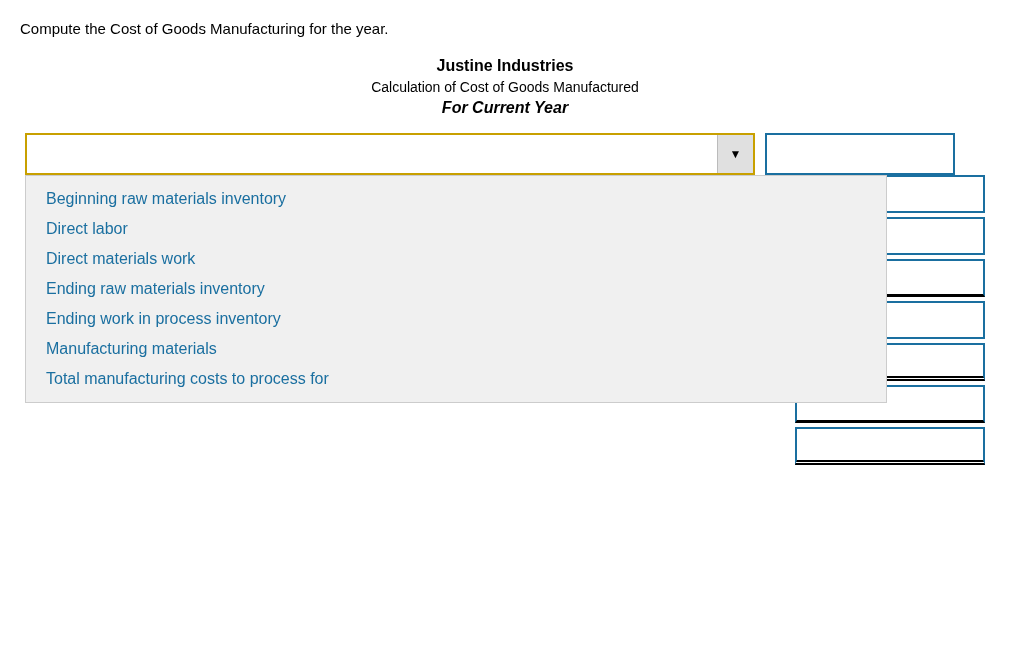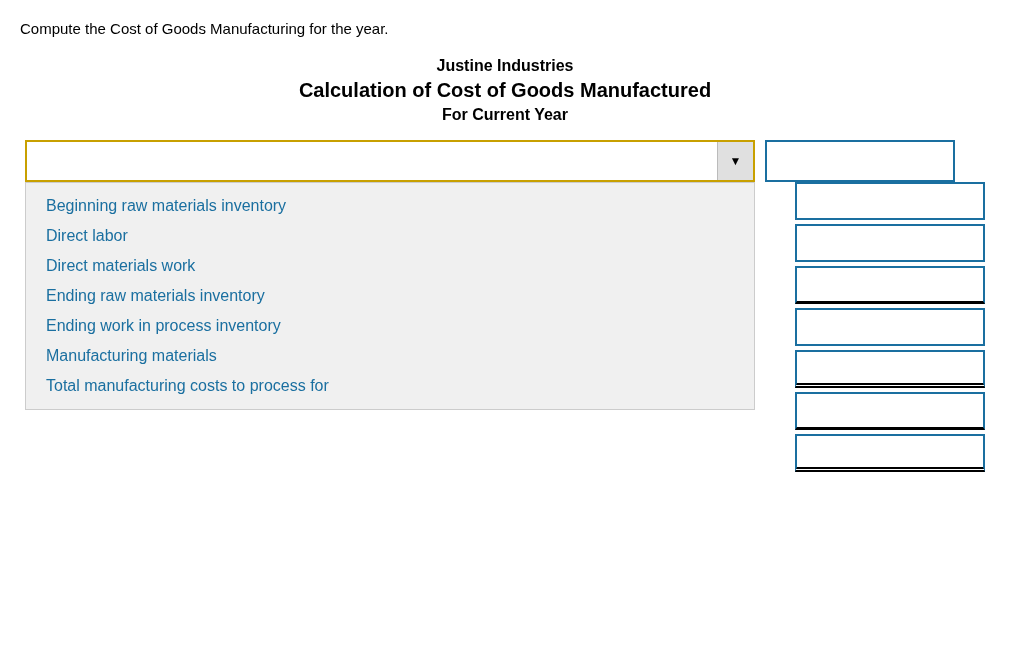--- a/index.html
+++ b/index.html
@@ -29,28 +29,29 @@
       margin-bottom: 16px;
     }
 
     .header-section .company-name {
       font-weight: bold;
       font-size: 16px;
       margin-bottom: 4px;
     }
 
     .header-section .report-title {
-      font-weight: bold;
-      font-size: 20px;
+      font-weight: normal;
+      font-size: 14px;
       margin-bottom: 4px;
     }
 
     .header-section .report-period {
       font-weight: bold;
       font-size: 16px;
+      font-style: italic;
     }
 
     .top-row {
       display: flex;
       align-items: center;
       margin-bottom: 0;
       position: relative;
       z-index: 10;
     }
 
@@ -93,21 +94,21 @@
       margin-left: 10px;
       padding: 4px 8px;
       font-size: 15px;
       outline: none;
     }
 
     .dropdown-list {
       position: absolute;
       top: 42px;
       left: 0;
-      width: 730px;
+      width: 862px;
       background: #f0f0f0;
       border: 1px solid #ccc;
       z-index: 100;
       padding: 8px 0 8px 0;
     }
 
     .dropdown-item {
       color: #1a6fa0;
       font-size: 16px;
       padding: 6px 20px;

